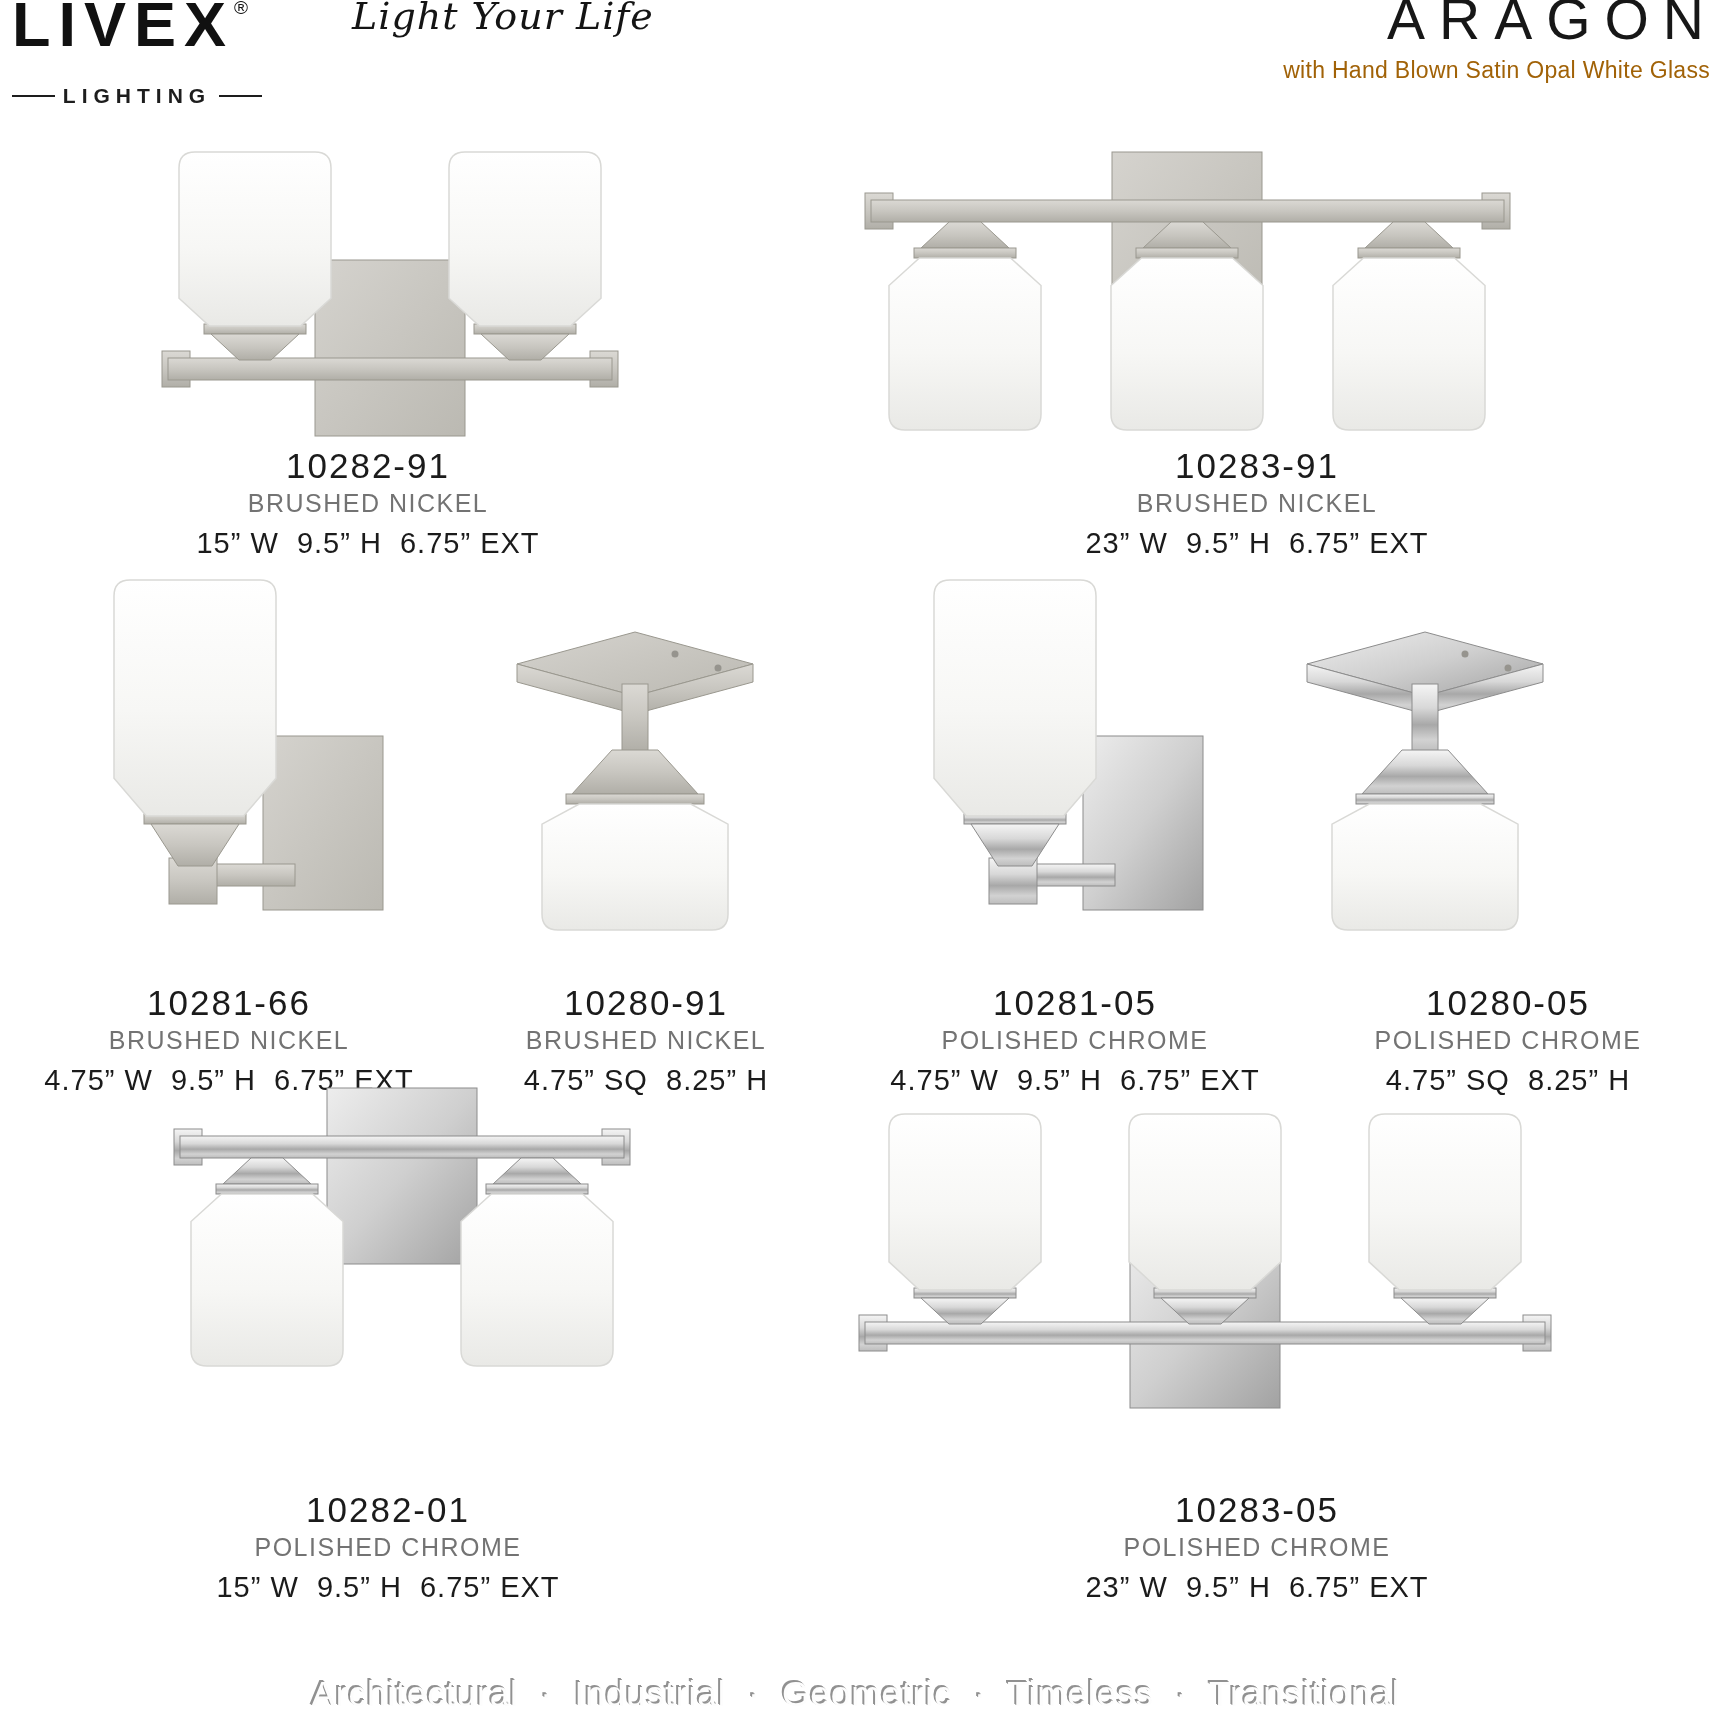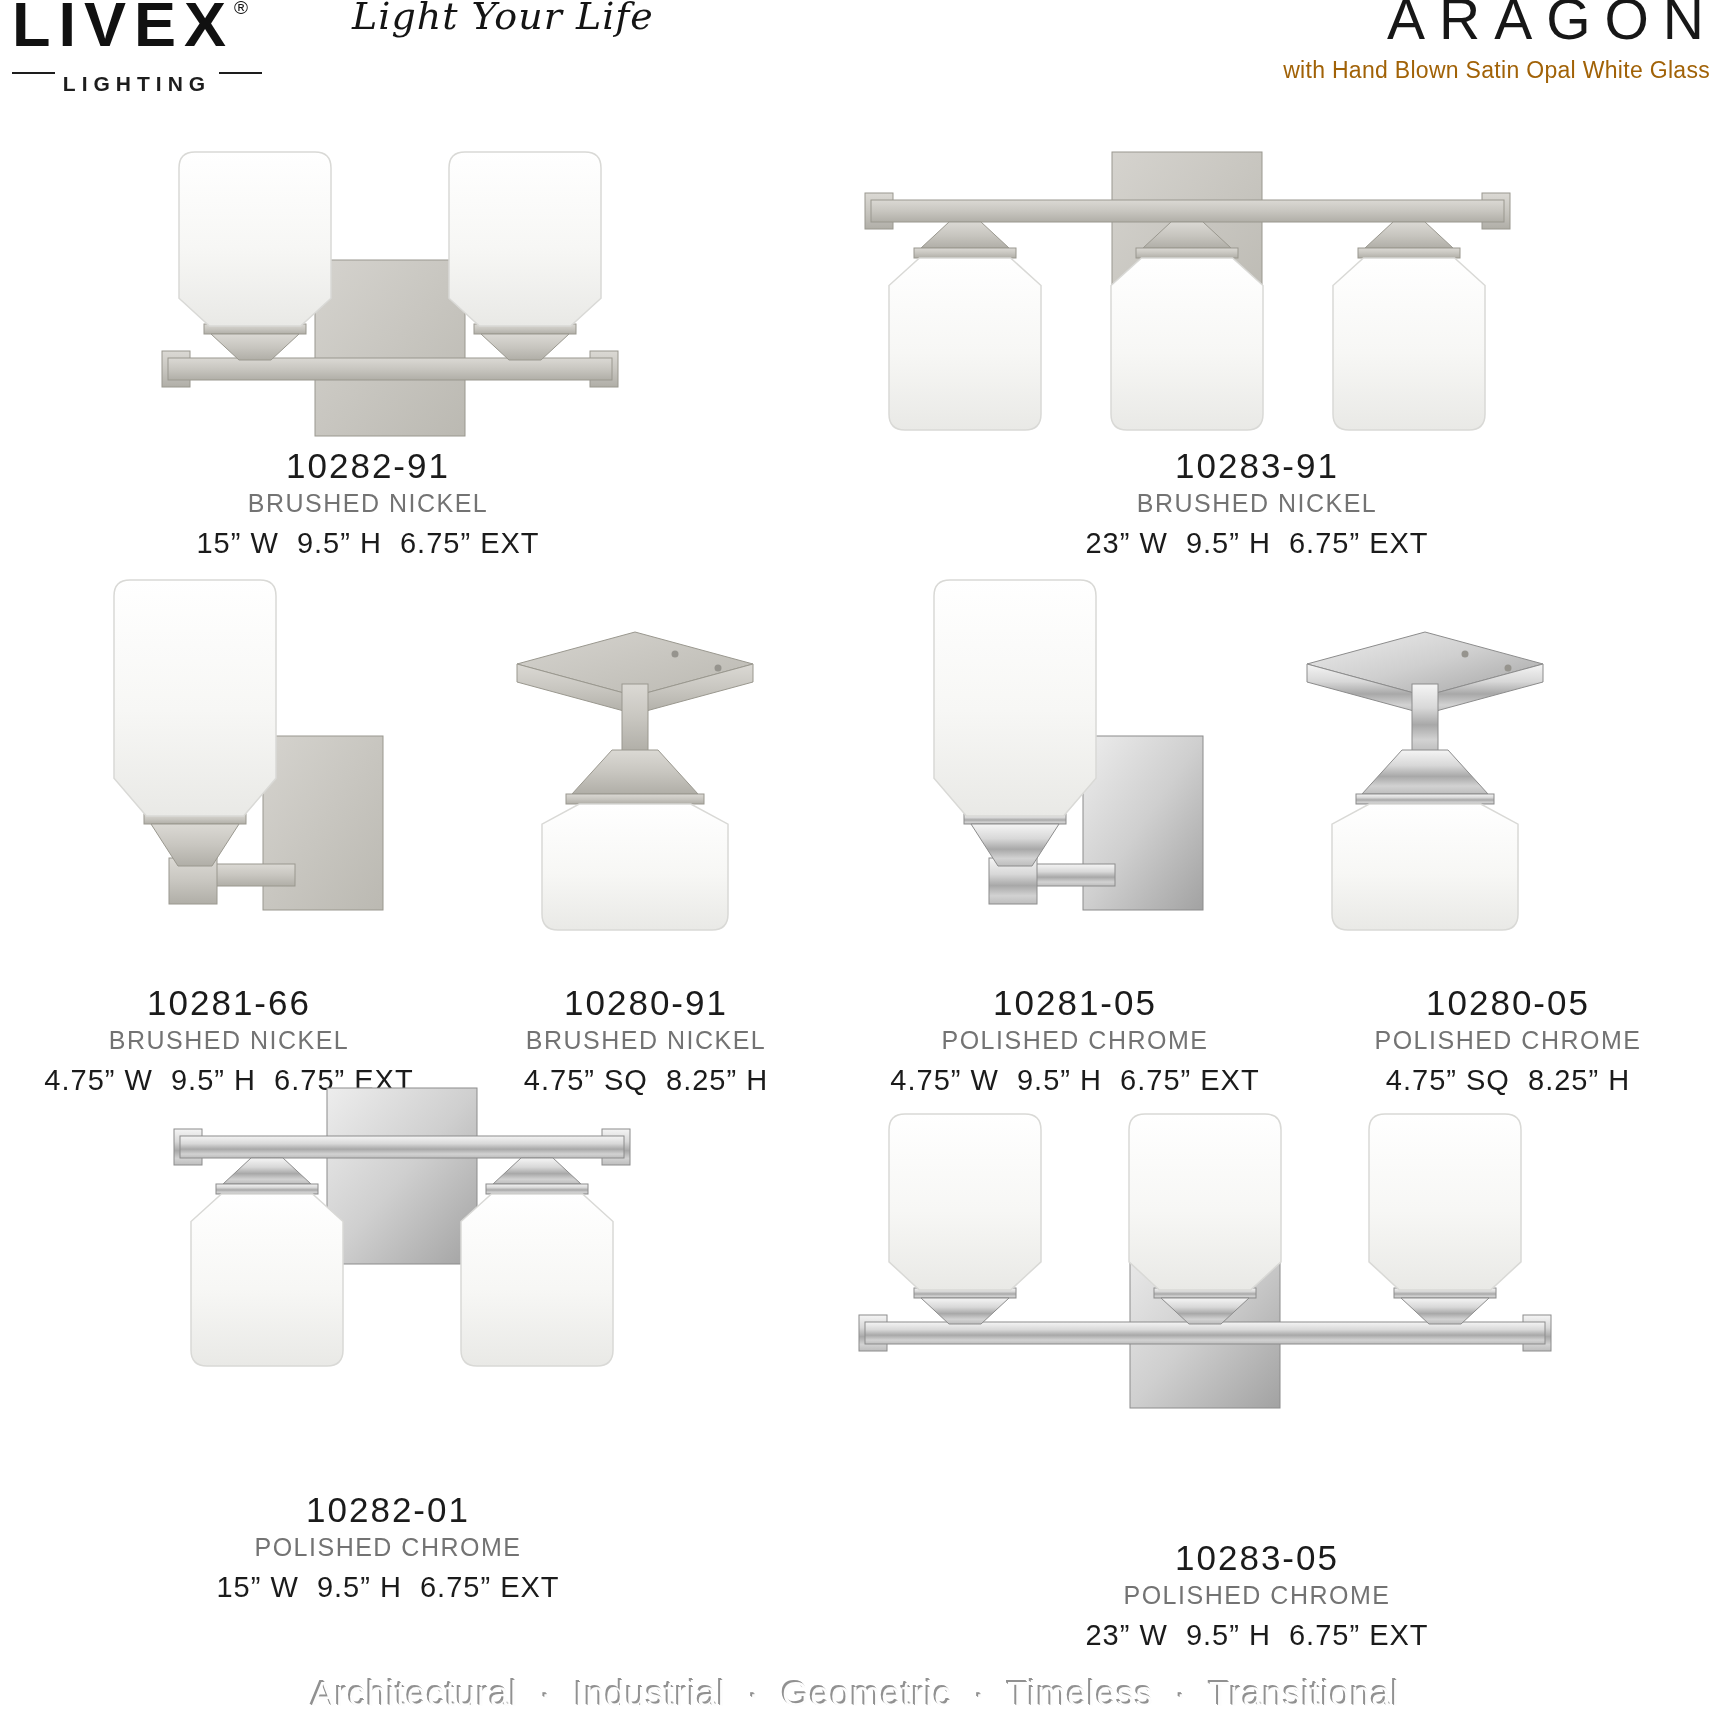--- a/index.html
+++ b/index.html
@@ -8,21 +8,21 @@
     width:1712px;height:1712px;
     background:#ffffff;
     overflow:hidden;
     font-family:"Liberation Sans", sans-serif;
     color:#1b1b1b;
   }
   
   .logo{position:absolute;left:12px;top:-8px;width:256px;}
   .logo-word{font-size:63px;font-weight:700;letter-spacing:8px;color:#111;line-height:64px;white-space:nowrap;}
   .reg{font-size:19px;font-weight:400;position:relative;top:-32px;left:0px;letter-spacing:0;}
-  .logo-sub{display:flex;align-items:flex-start;gap:8px;width:250px;margin-top:0px;}
+  .logo-sub{display:flex;align-items:center;gap:8px;width:250px;margin-top:12px;}
   .logo-sub .rule{height:2px;background:#1d1d1d;flex:1;}
   .logo-sub .sub-text{font-size:21px;font-weight:600;letter-spacing:6px;color:#1d1d1d;}
   .tagline{
     position:absolute;left:352px;top:-6px;
     font-family:"DejaVu Serif", serif;font-style:italic;
     font-size:38px;color:#141414;letter-spacing:1px;
   }
   .collection{
     position:absolute;right:-6px;top:-14px;
     font-size:57px;letter-spacing:14px;color:#171717;white-space:nowrap;
@@ -48,21 +48,21 @@
   .p7 .figure{left:152px;top:1076px;width:500px;height:335px;}
   .p8 .figure{left:835px;top:1078px;width:740px;height:340px;}
 
   .p1 .caption{left:88px;top:446px;width:560px;}
   .p2 .caption{left:977px;top:446px;width:560px;}
   .p3 .caption{left:-1px;top:983px;width:460px;}
   .p4 .caption{left:416px;top:983px;width:460px;}
   .p5 .caption{left:845px;top:983px;width:460px;}
   .p6 .caption{left:1278px;top:983px;width:460px;}
   .p7 .caption{left:108px;top:1490px;width:560px;}
-  .p8 .caption{left:977px;top:1490px;width:560px;margin-top:48px;}
+  .p8 .caption{left:977px;top:1490px;width:560px;}
 
   
   .keywords{
     position:absolute;left:0;right:0;top:1674px;
     text-align:center;
     font-size:35px;letter-spacing:1px;white-space:pre;
     color:#fdfdfd;
     text-shadow:-2px -2px 0 #919191, -1px -1px 0 #9a9a9a, 1px 1px 0 #ffffff;
   }
 </style>

